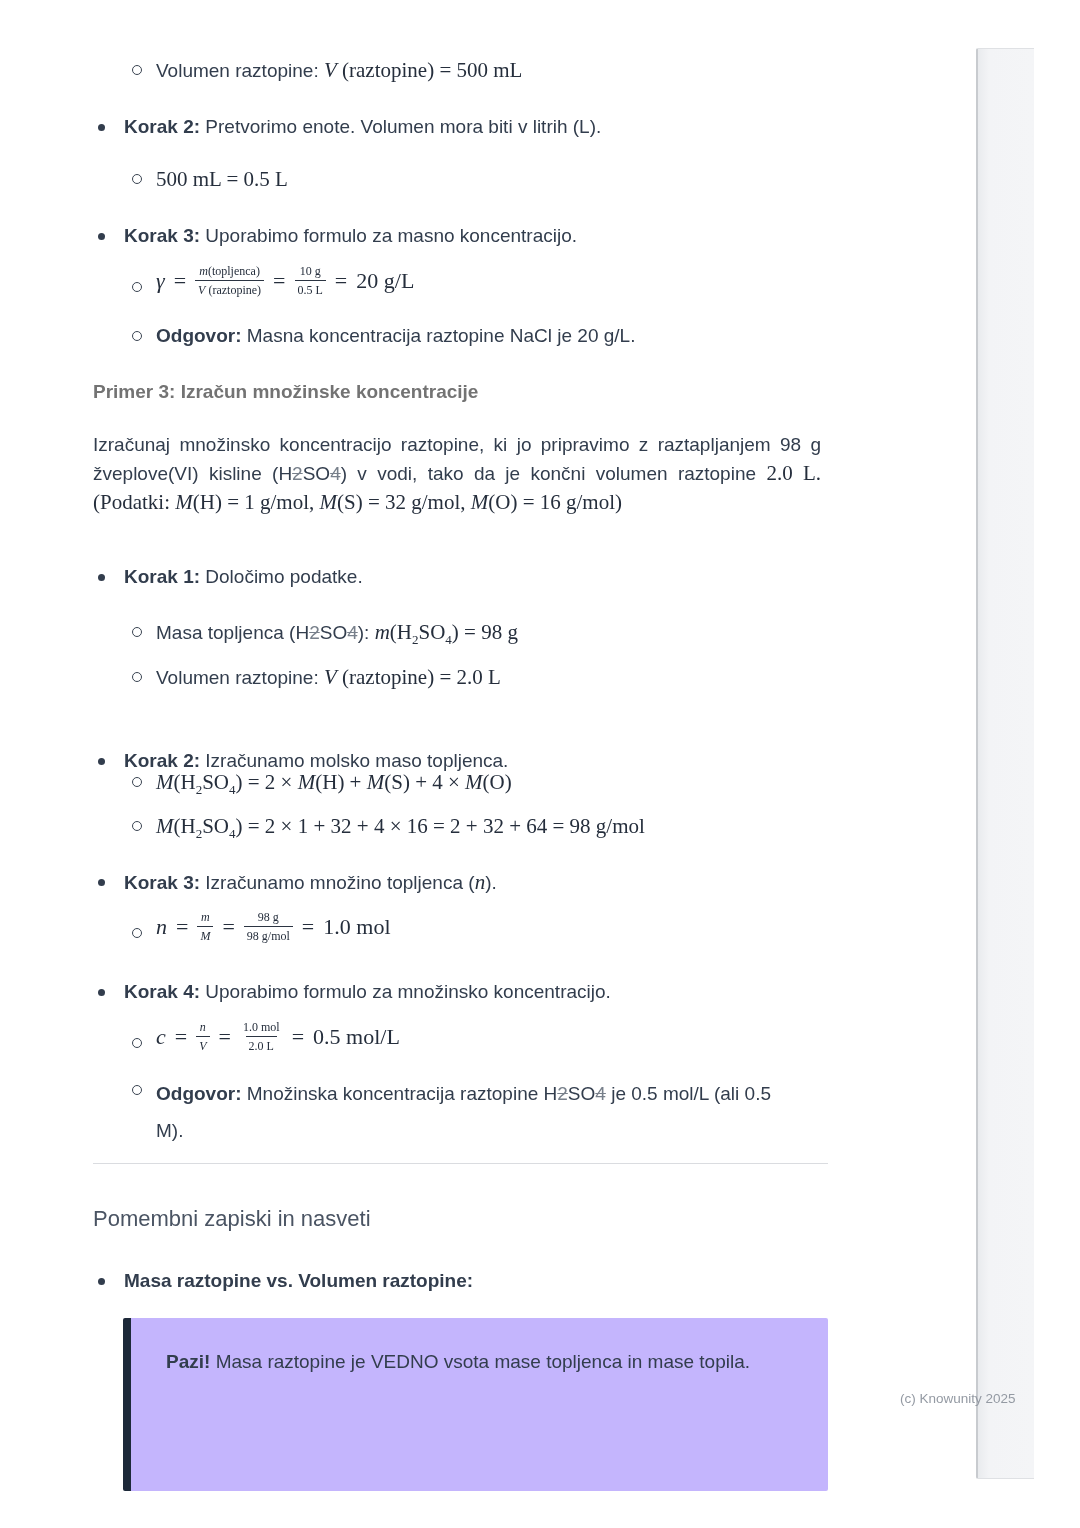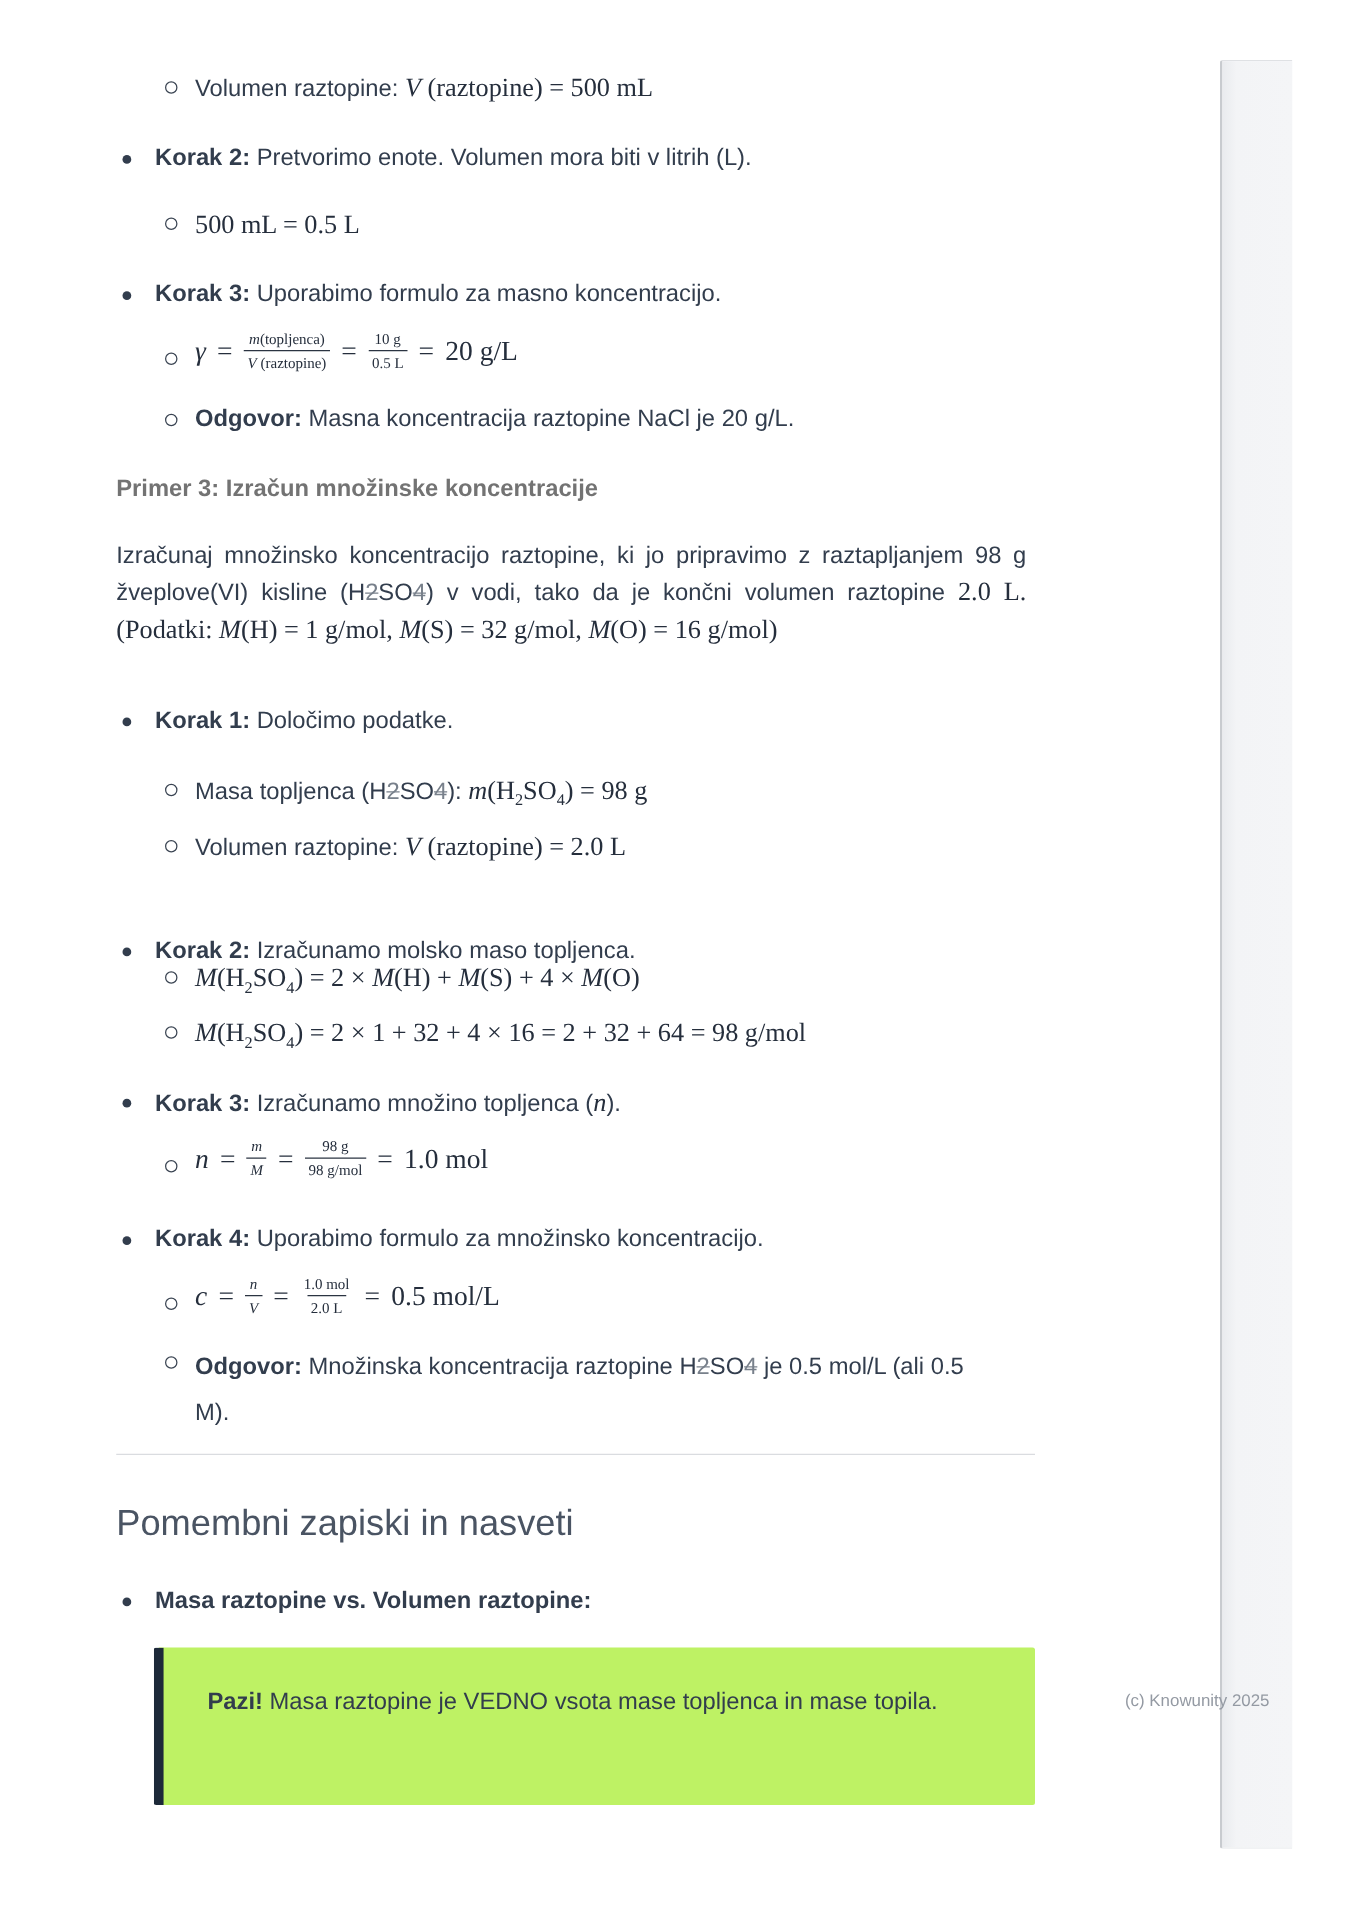--- a/index.html
+++ b/index.html
@@ -23,29 +23,29 @@
   .eqline{display:inline-flex;align-items:center;font-family:"Liberation Serif","DejaVu Serif",serif;color:#252e3c;font-size:22px;}
   .eqline > *{margin-right:9px;}
   .eqline i{font-style:italic;}
   .frac{display:inline-flex;flex-direction:column;align-items:center;font-size:12px;line-height:18px;}
   .frac .fbot{border-top:1.3px solid #2b3442;padding:0 3px;}
   .frac .ftop{padding:0 3px;}
   .strike{color:#78808b;text-decoration:line-through;}
   .para{position:absolute;left:0;width:728px;line-height:28px;text-align:justify;}
   .subtitle{font-weight:700;color:#737373;}
   .hr{position:absolute;left:0;width:735px;height:1px;background:#dadce0;}
-  .h1{position:absolute;left:0;font-size:29px;line-height:40px;color:#4a5463;font-weight:400;}
+  .h1{position:absolute;left:0;font-size:22px;line-height:40px;color:#4a5463;font-weight:400;}
   .callout{
-    position:absolute;left:30px;width:705px;height:126px;box-sizing:border-box;
-    background:#bef264;border-left:8px solid #1d2939;border-radius:2px;
+    position:absolute;left:30px;width:705px;height:173px;box-sizing:border-box;
+    background:#c4b5fd;border-left:8px solid #1d2939;border-radius:2px;
     padding:25px 47px 0 35px;line-height:37px;text-align:justify;
   }
   .callout .formula{font-family:"Liberation Serif","DejaVu Serif",serif;font-size:20px;color:#252e3c;line-height:34px;text-align:left;}
   .callout .formula i{font-style:italic;}
-  .watermark{position:absolute;left:900px;top:1353px;width:140px;font-size:13.5px;color:#949aa3;z-index:5;}
+  .watermark{position:absolute;left:900px;top:1391px;width:140px;font-size:13.5px;color:#949aa3;z-index:5;}
   .page-edge{
     position:absolute;left:976px;top:48px;width:56px;height:1429px;z-index:1;
     background:linear-gradient(90deg,#e9ebee 0%,#f3f4f6 20%,#f4f5f7 100%);
     border-left:2px solid #c8cbcf;border-top:1px solid #dfe1e4;border-bottom:1px solid #dfe1e4;
     border-radius:2px 0 0 2px;
   }
 </style>
 </head>
 <body>
 

